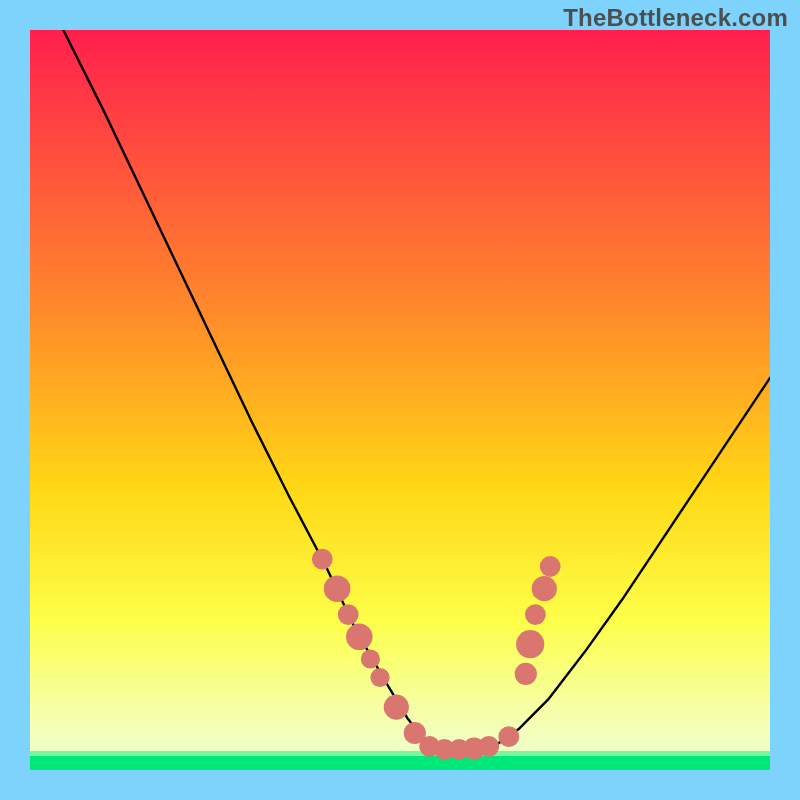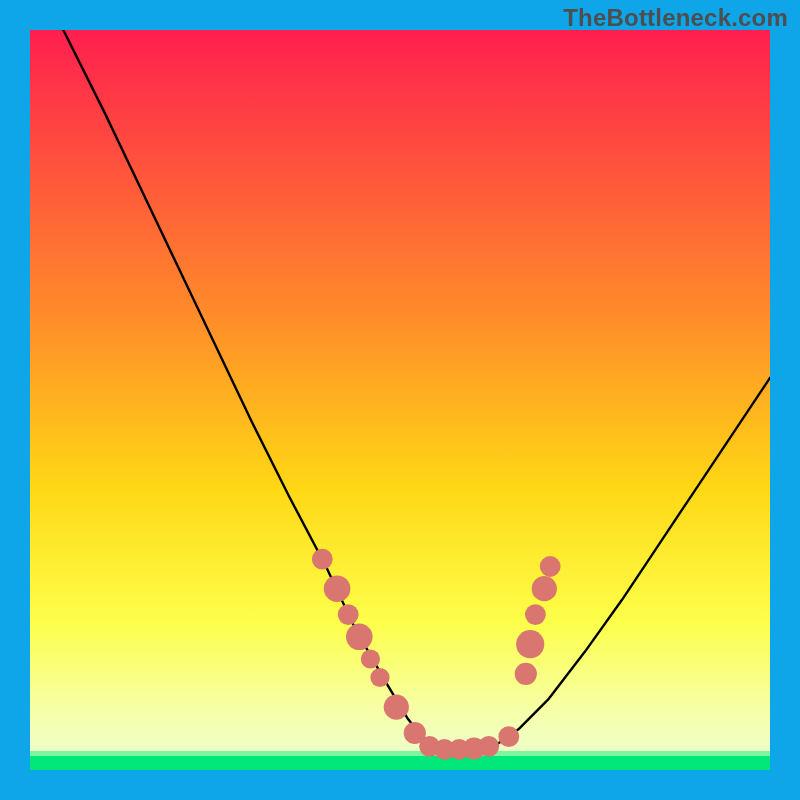--- a/index.html
+++ b/index.html
@@ -9,21 +9,21 @@
     height: 800px;
     background: #000;
     overflow: hidden;
     font-family: Arial, Helvetica, sans-serif;
   }
   .frame {
     position: absolute;
     top: 0; left: 0;
     width: 800px;
     height: 800px;
-    background: #0ea5e9;
+    background: #7dd3fc;
   }
   .watermark {
     position: absolute;
     top: 4px;
     right: 12px;
     color: #4e4e4e;
     font-size: 24px;
     font-weight: 600;
     letter-spacing: 0.2px;
   }

